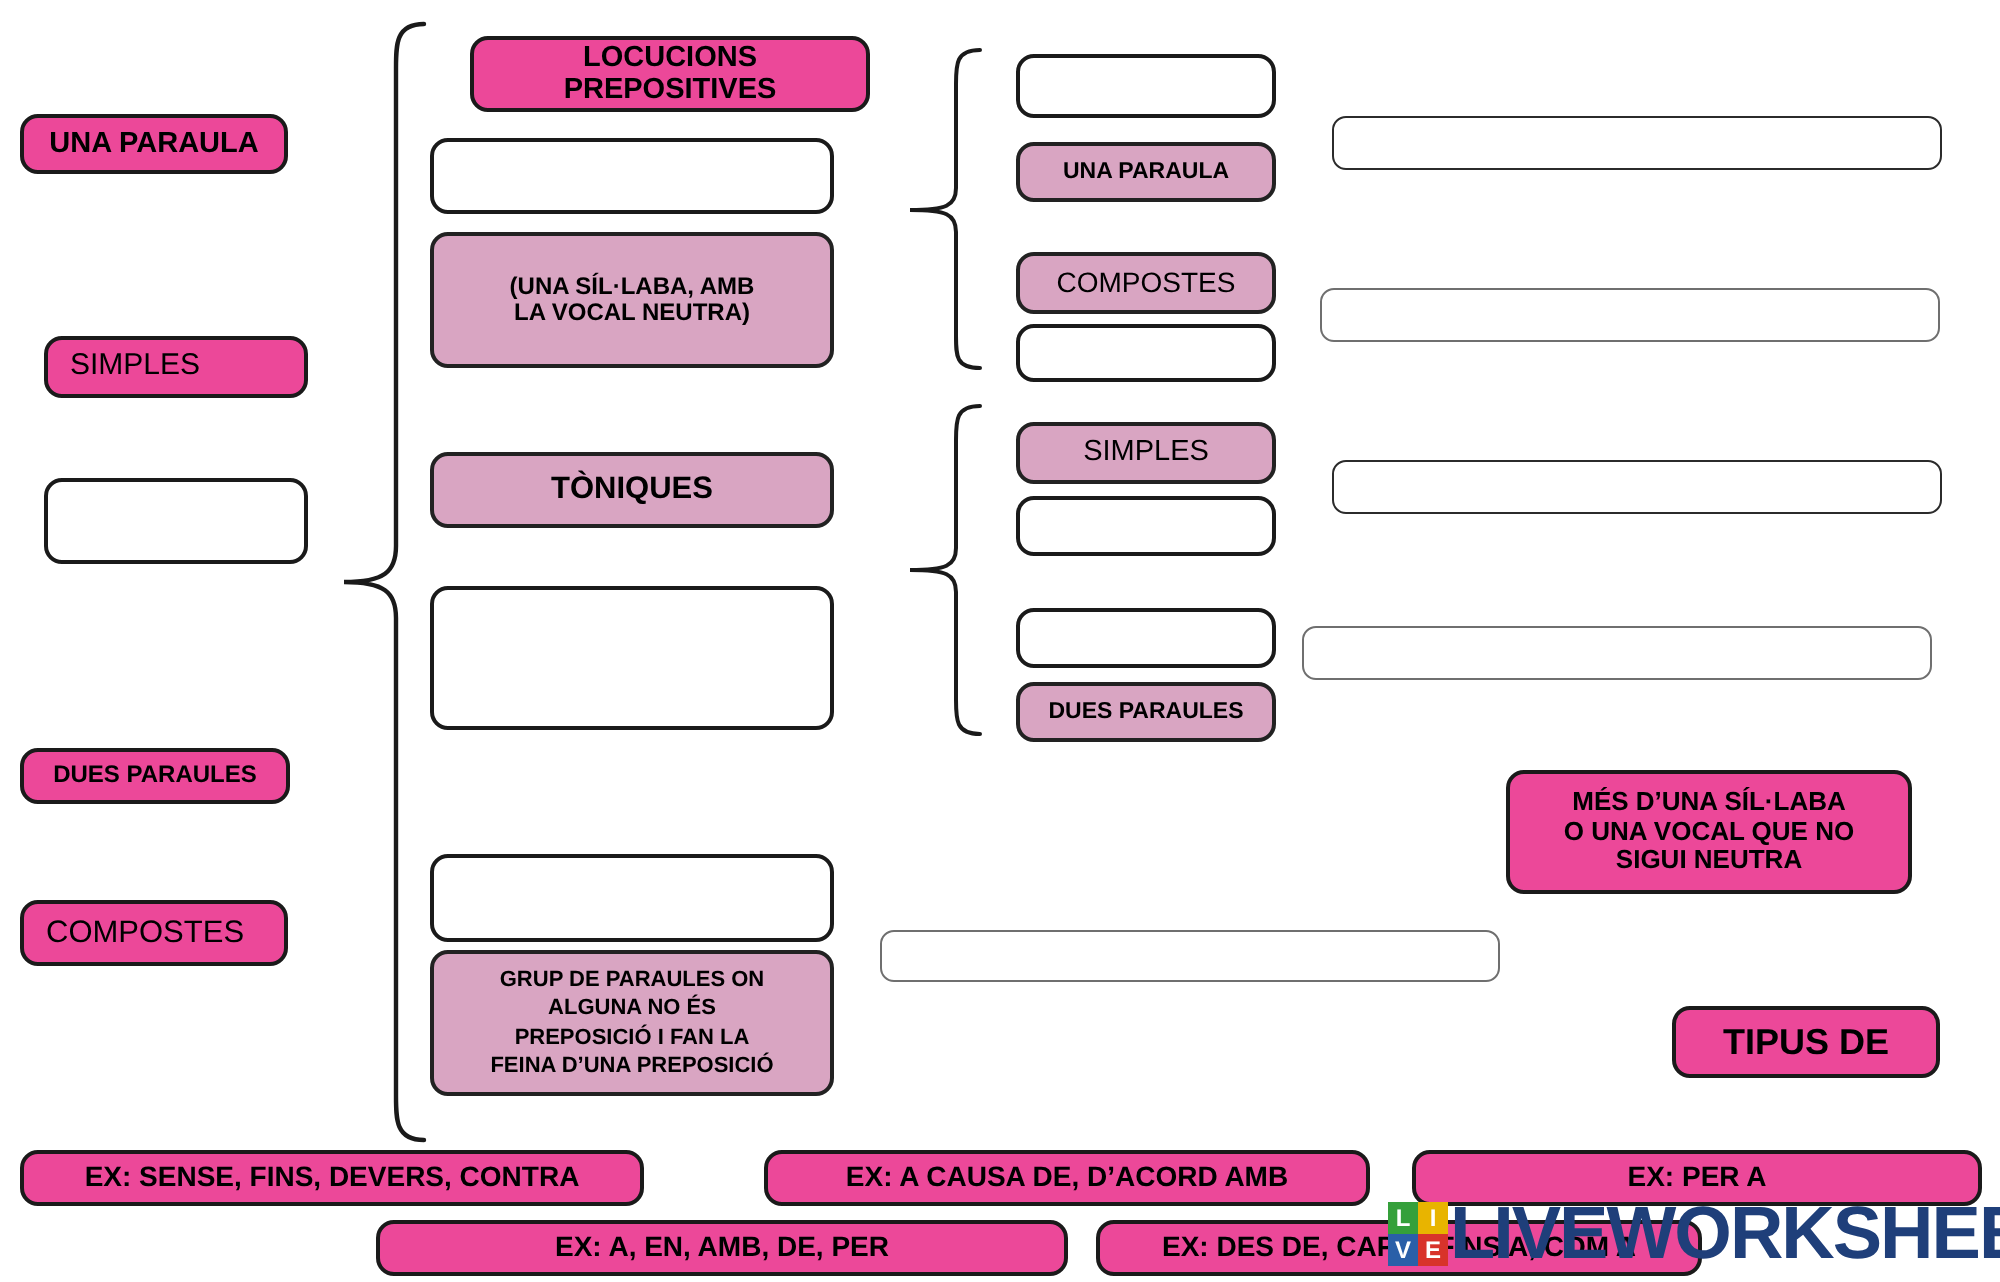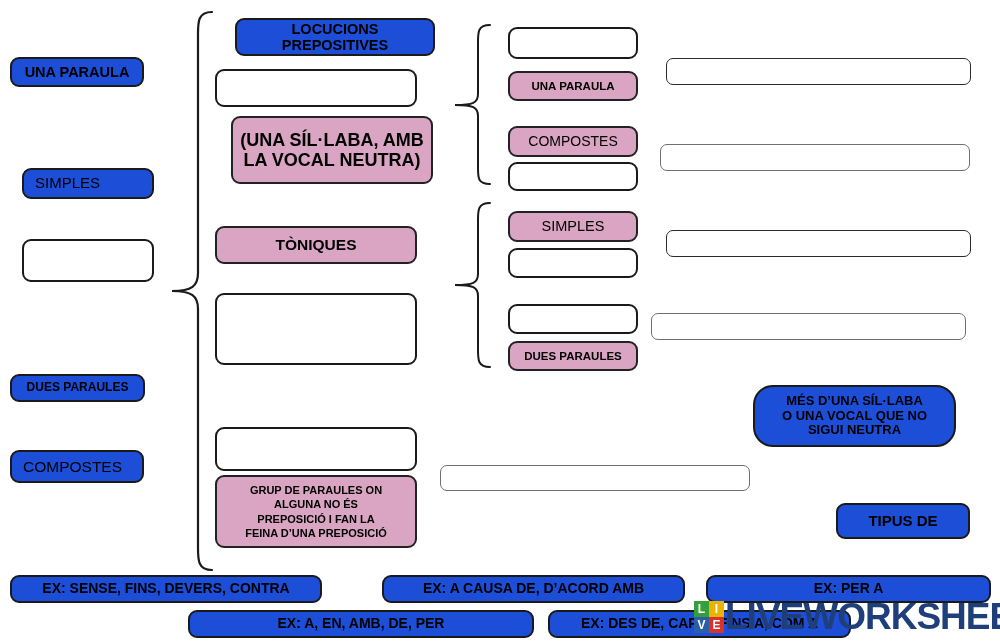--- a/index.html
+++ b/index.html
@@ -16,21 +16,21 @@
     height: 641px;
     background: #ffffff;
     overflow: hidden;
   }
   
   .node {
     position: absolute;
     box-sizing: border-box;
     border: 2px solid #1a1a1a;
     border-radius: 9px;
-    background: #1d4ed8;
+    background: #ec4899;
     display: flex;
     align-items: center;
     justify-content: center;
     text-align: center;
     color: #000000;
     line-height: 1.12;
     padding: 2px 5px;
     white-space: pre-line;
   }
   .node.pink {
@@ -139,21 +139,21 @@
 
   <div class="node bold" style="left:10px; top:374px; width:135px; height:28px; font-size:12px;">DUES PARAULES</div>
 
   <div class="node normal" style="left:10px; top:450px; width:134px; height:33px; font-size:15.5px; justify-content:flex-start; padding-left:11px;">COMPOSTES</div>
 
   <div class="node bold" style="left:235px; top:18px; width:200px; height:38px; font-size:14.5px;">LOCUCIONS
 PREPOSITIVES</div>
 
   <div class="blank" style="left:215px; top:69px; width:202px; height:38px;"></div>
 
-  <div class="node pink bold" style="left:215px; top:116px; width:202px; height:68px; font-size:18px;margin-left:16px;">(UNA SÍL·LABA, AMB
+  <div class="node pink bold" style="left:215px; top:116px; width:202px; height:68px; font-size:12px;">(UNA SÍL·LABA, AMB
 LA VOCAL NEUTRA)</div>
 
   <div class="node pink bold" style="left:215px; top:226px; width:202px; height:38px; font-size:15.5px;">TÒNIQUES</div>
 
   <div class="blank" style="left:215px; top:293px; width:202px; height:72px;"></div>
 
   <div class="blank" style="left:215px; top:427px; width:202px; height:44px;"></div>
 
   <div class="node pink bold" style="left:215px; top:475px; width:202px; height:73px; font-size:11px; line-height:1.28;">GRUP DE PARAULES ON
 ALGUNA NO ÉS
@@ -179,25 +179,25 @@
   <input class="field dark" type="text" style="left: 666px; top: 58px; width: 305px; height: 27px;" placeholder="">
 
   <input class="field" type="text" style="left: 660px; top: 144px; width: 310px; height: 27px;" placeholder="">
 
   <input class="field dark" type="text" style="left: 666px; top: 230px; width: 305px; height: 27px;" placeholder="">
 
   <input class="field" type="text" style="left: 651px; top: 313px; width: 315px; height: 27px;" placeholder="">
 
   <input class="field" type="text" style="left: 440px; top: 465px; width: 310px; height: 26px;" placeholder="">
 
-  <div class="node bold" style="left:753px; top:385px; width:203px; height:62px; font-size:13px;border-radius:20px;">MÉS D’UNA SÍL·LABA
+  <div class="node bold" style="left:753px; top:385px; width:203px; height:62px; font-size:13px;">MÉS D’UNA SÍL·LABA
 O UNA VOCAL QUE NO
 SIGUI NEUTRA</div>
 
-  <div class="node bold" style="left:836px; top:503px; width:134px; height:36px; font-size:15px;">TIPUS DE</div>
+  <div class="node bold" style="left:836px; top:503px; width:134px; height:36px; font-size:18px;">TIPUS DE</div>
 
 
   <div class="node bold" style="left:10px; top:575px; width:312px; height:28px; font-size:14px;">EX: SENSE, FINS, DEVERS, CONTRA</div>
 
   <div class="node bold" style="left:382px; top:575px; width:303px; height:28px; font-size:14px;">EX: A CAUSA DE, D’ACORD AMB</div>
 
   <div class="node bold" style="left:706px; top:575px; width:285px; height:28px; font-size:14px;">EX: PER A</div>
 
   <div class="node bold" style="left:188px; top:610px; width:346px; height:28px; font-size:14px;">EX: A, EN, AMB, DE, PER</div>
 

